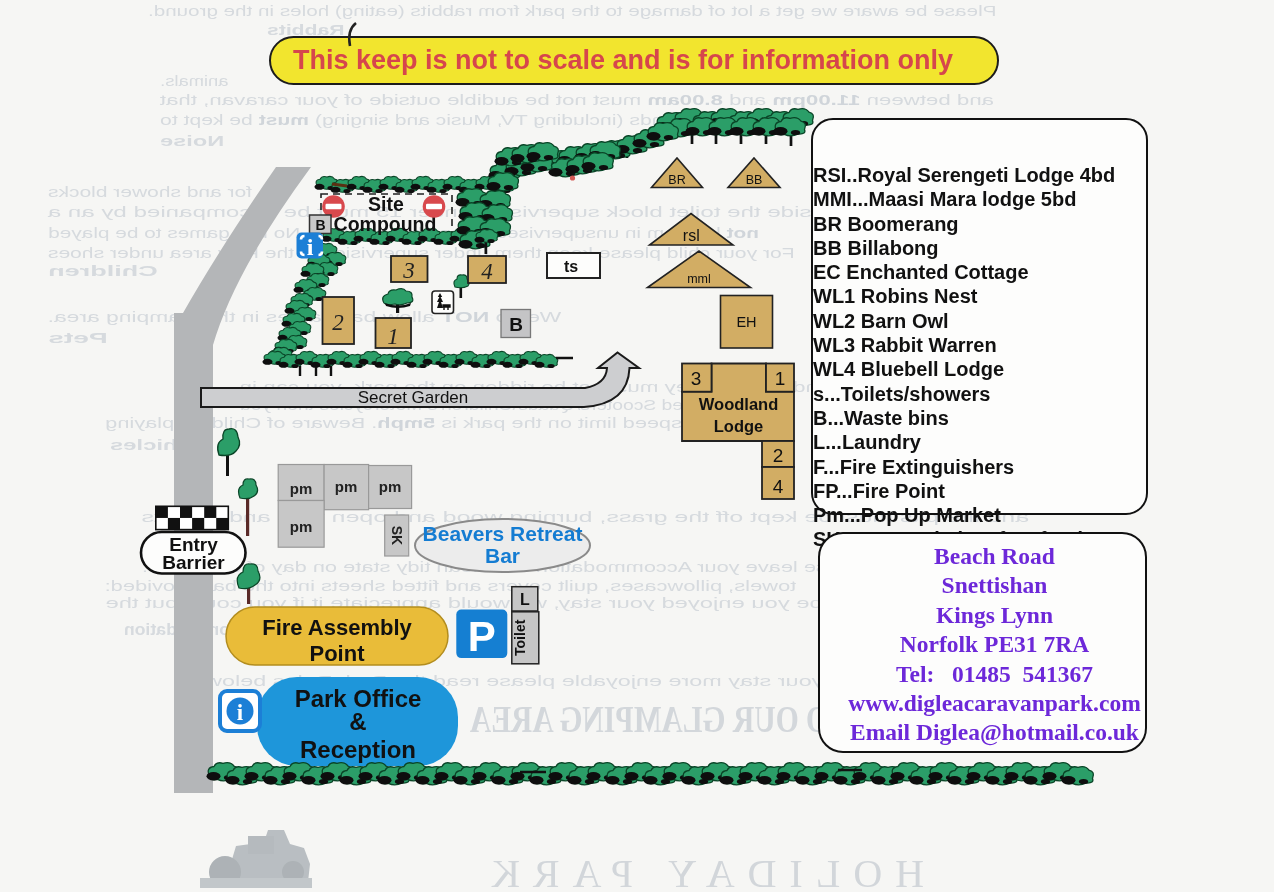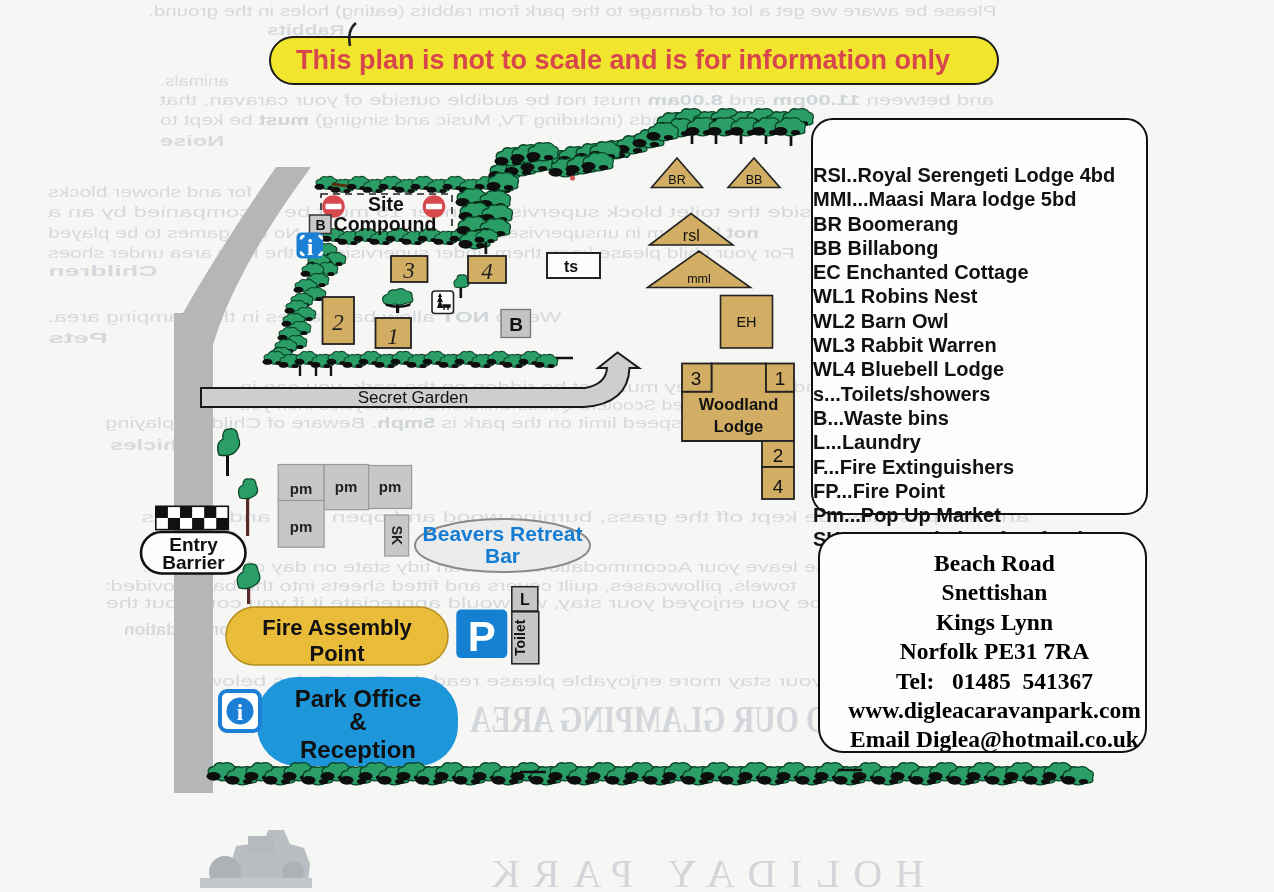--- a/index.html
+++ b/index.html
@@ -475,21 +475,21 @@
 <g opacity="0.8">
         <path d="M236,846 l28,-4 l4,-12 l16,0 l6,14 l14,4 l6,16 l-2,18 l-84,4 z" fill="#aab1b6"></path>
 <rect x="248" y="836" width="26" height="18" fill="#a5acb1"></rect>
 <circle cx="225" cy="872" r="16" fill="#9ba2a7"></circle>
         <circle cx="293" cy="872" r="11" fill="#9ba2a7"></circle>
 <rect x="200" y="878" width="112" height="10" fill="#b6bcc0"></rect>
       </g>
 </svg>
 
 <div class="ov" style="left:269px;top:36px;width:730px;height:49px;background:#f2e52e;border:2.4px solid #1c1c1c;border-radius:26px;display:flex;align-items:center;justify-content:center;box-sizing:border-box;">
-  <div style="font:bold 27px 'Liberation Sans',sans-serif;color:#d6464c;transform:translateX(-11px);">This plan is not to scale and is for information only</div>
+  <div style="font:bold 27px 'Liberation Sans',sans-serif;color:#d6464c;transform:translateX(-11px);">This keep is not to scale and is for information only</div>
 </div>
 
 <svg class="ov" width="20" height="30" style="left:344px;top:20px;z-index:7;">
       <path d="M12,3 Q3,10 6,26" fill="none" stroke="#222" stroke-width="2.6"></path>
     </svg>
 
 <div class="ov" style="left:811px;top:118px;width:337px;height:397px;background:#fdfdfc;border:2px solid #111;border-radius:22px;box-sizing:border-box;">
   <div style="position:absolute;left:0;top:7px;font:bold 20px/24.3px 'Liberation Sans',sans-serif;color:#111;white-space:nowrap;margin-top:36px;">
 RSI..Royal Serengeti Lodge 4bd<br>
 MMI...Maasi Mara lodge 5bd<br>
@@ -504,21 +504,21 @@
 B...Waste bins<br>
 L...Laundry<br>
 F...Fire Extinguishers<br>
 FP...Fire Point<br>
 Pm...Pop Up Market<br>
 SK...Street Kitchen fast food
   </div>
 </div>
 
 <div class="ov" style="left:818px;top:532px;width:329px;height:221px;background:#fdfdfc;border:2px solid #111;border-radius:25px;box-sizing:border-box;text-align:center;">
-  <div style="margin-top:15px;font:bold 23.5px/29.4px 'Liberation Serif',serif;color:#000000;white-space:nowrap;padding-left:24px;">
+  <div style="margin-top:8px;font:bold 23.5px/29.4px 'Liberation Serif',serif;color:#6d28d9;white-space:nowrap;padding-left:24px;">
 Beach Road<br>
 Snettishan<br>
 Kings Lynn<br>
 Norfolk PE31 7RA<br>
 Tel:&nbsp;&nbsp; 01485&nbsp; 541367<br>
 www.digleacaravanpark.com<br>
 Email Diglea@hotmail.co.uk
   </div>
 </div>
 

